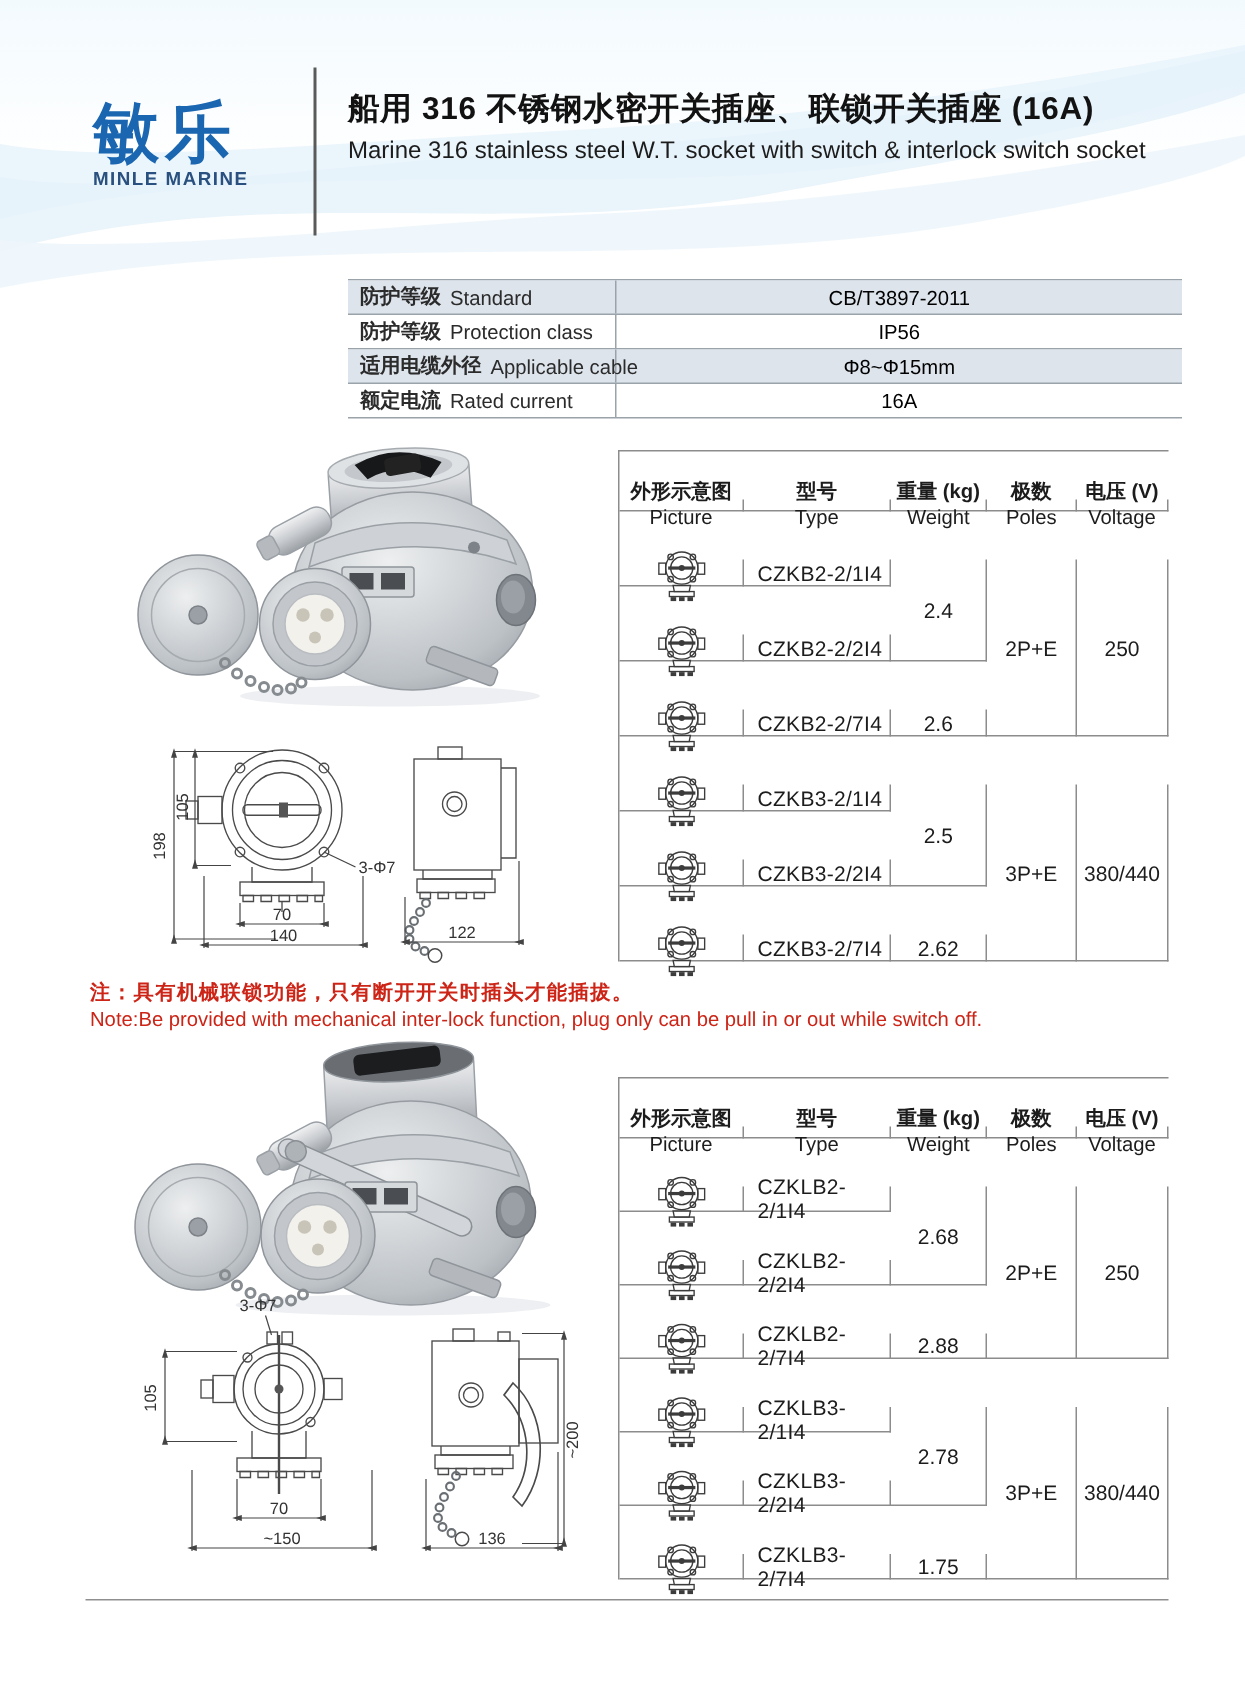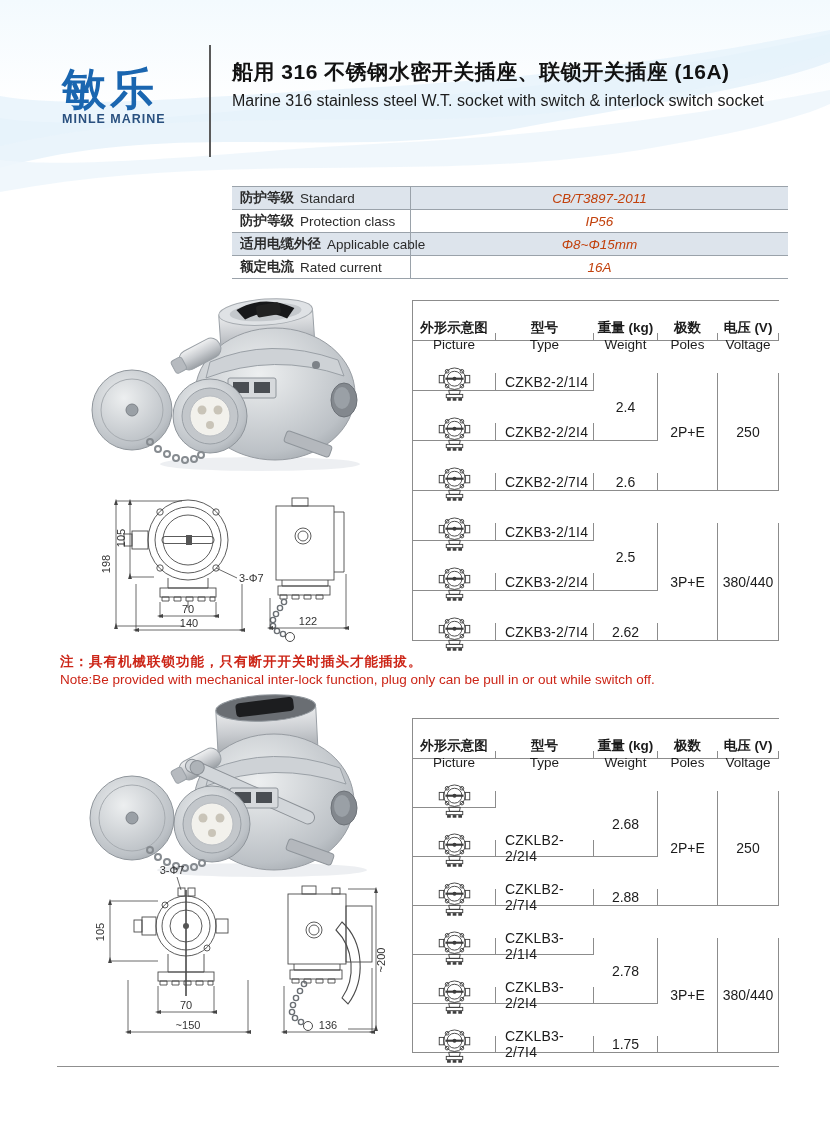--- a/index.html
+++ b/index.html
@@ -14,21 +14,21 @@
   .title-cn{font-size:21px;font-weight:bold;color:#121212;letter-spacing:0.5px;}
   .title-en{font-size:16px;color:#1c1c1c;}
 
   
   .spec{width:556px;border-top:1px solid #9aa2aa;}
   .srow{display:flex;height:22px;border-bottom:1px solid #9aa2aa;align-items:stretch;font-size:13.5px;}
   .srow.alt{background:#dde4ec;}
   .slabel{width:170px;display:flex;align-items:center;padding-left:8px;border-right:1px solid #9aa2aa;gap:6px;white-space:nowrap;}
   .slabel .cn{font-weight:bold;color:#2b2b2b;}
   .slabel .en{color:#2b2b2b;}
-  .sval{flex:1;display:flex;align-items:center;justify-content:center;color:#c2410c;font-style:italic;}
+  .sval{flex:1;display:flex;align-items:center;justify-content:center;color:#000000;}
 
   
   .ptable{display:grid;width:366px;grid-template-columns:83px 98px 64px 60px 61px;
           border-top:1px solid #8c8c8c;border-left:1px solid #8c8c8c;font-size:14px;color:#1c1c1c;}
   .t1{grid-template-rows:40px repeat(6,50px);}
   .t2{grid-template-rows:40px repeat(6,49px);}
   .cell{border-right:1px solid #8c8c8c;border-bottom:1px solid #8c8c8c;
         display:flex;align-items:center;justify-content:center;background:transparent;margin-top:32px;}
   .hc{flex-direction:column;line-height:1.25;font-size:13.5px;}
   .hc .hcn{font-weight:bold;}
@@ -491,20 +491,21 @@
       <svg class="thumb" viewBox="0 0 40 48">
         <use href="#thumbsym"></use>
       </svg>
     </div>
   <div class="cell" style="grid-area:7/1">
       <svg class="thumb" viewBox="0 0 40 48">
         <use href="#thumbsym"></use>
       </svg>
     </div>
 
+  <div class="cell typec" style="grid-area:2/2">CZKLB2-2/1I4</div>
   <div class="cell typec" style="grid-area:3/2">CZKLB2-2/2I4</div>
   <div class="cell typec" style="grid-area:4/2">CZKLB2-2/7I4</div>
   <div class="cell typec" style="grid-area:5/2">CZKLB3-2/1I4</div>
   <div class="cell typec" style="grid-area:6/2">CZKLB3-2/2I4</div>
   <div class="cell typec" style="grid-area:7/2">CZKLB3-2/7I4</div>
 
   <div class="cell" style="grid-area:2/3/4/4">2.68</div>
   <div class="cell" style="grid-area:4/3">2.88</div>
   <div class="cell" style="grid-area:5/3/7/4">2.78</div>
   <div class="cell" style="grid-area:7/3">1.75</div>

